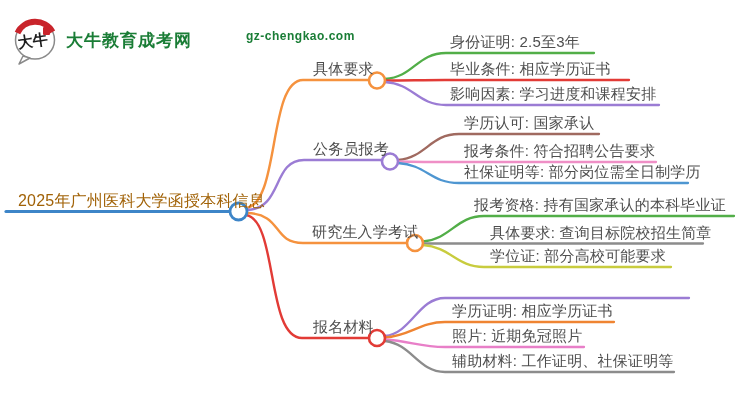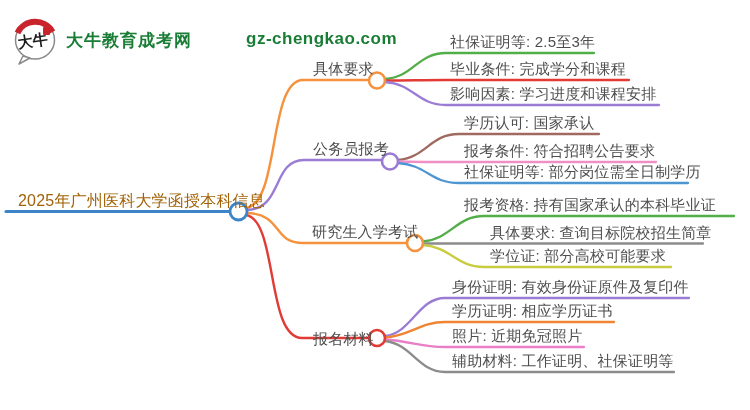--- a/index.html
+++ b/index.html
@@ -12,21 +12,21 @@
     position:absolute;white-space:nowrap;color:#4e4e4e;
     font-size:15px;line-height:20px;letter-spacing:0.2px;
   }
   .root-label{color:#a16207;font-size:16px;}
   .branch-label{color:#4d4d4d;}
   
   #logo{position:absolute;left:12px;top:16px;display:flex;align-items:center;gap:7px;}
   #logo-text{display:flex;flex-direction:row;gap:27px;}
   #logo-brand{font-size:17px;font-weight:bold;letter-spacing:1px;}
   #logo-divider{height:2px;margin:1px 0 1px 0;}
-  #logo-domain{font-size:17px;font-weight:bold;letter-spacing:0.5px;}
+  #logo-domain{font-size:12px;font-weight:bold;letter-spacing:0.5px;}
 </style>
 </head>
 <body>
 
 <div id="stage">
 
   <svg id="wires" viewBox="0 0 750 410">
     <g fill="none" stroke-linecap="round" stroke-width="2.4">
 
       <path d="M6,211.5 H229" stroke-width="3.2" stroke="#3d85c8"></path>
@@ -74,32 +74,31 @@
       <span id="logo-divider" style="background:#1a7d36"></span>
       <span id="logo-domain" style="color:#1a7d36">gz-chengkao.com</span>
     </div>
   </div>
 
   <div class="node-label root-label" style="left:18px;top:191px">2025年广州医科大学函授本科信息</div>
 
   <div class="node-label branch-label" style="left:313px;top:59px">具体要求</div>
   <div class="node-label branch-label" style="left:313px;top:139px">公务员报考</div>
   <div class="node-label branch-label" style="left:312px;top:222px">研究生入学考试</div>
-  <div class="node-label branch-label" style="left:313px;top:329px">报名材料</div>
+  <div class="node-label branch-label" style="left:313px;top:317px">报名材料</div>
 
-  <div class="node-label" style="left:450px;top:32px">社保证明等: 2.5至3年</div>
-  <div class="node-label" style="left:450px;top:59px">毕业条件: 完成学分和课程</div>
+  <div class="node-label" style="left:450px;top:32px">身份证明: 2.5至3年</div>
+  <div class="node-label" style="left:450px;top:59px">毕业条件: 相应学历证书</div>
   <div class="node-label" style="left:464px;top:113px">学历认可: 国家承认</div>
 
   <div class="node-label" style="left:450px;top:84px">影响因素: 学习进度和课程安排</div>
   <div class="node-label" style="left:464px;top:141px">报考条件: 符合招聘公告要求</div>
   <div class="node-label" style="left:464px;top:162px">社保证明等: 部分岗位需全日制学历</div>
 
-  <div class="node-label" style="left:464px;top:195px">报考资格: 持有国家承认的本科毕业证</div>
+  <div class="node-label" style="left:474px;top:195px">报考资格: 持有国家承认的本科毕业证</div>
   <div class="node-label" style="left:490px;top:246px">学位证: 部分高校可能要求</div>
   <div class="node-label" style="left:490px;top:223px">具体要求: 查询目标院校招生简章</div>
 
-  <div class="node-label" style="left:452px;top:277px">身份证明: 有效身份证原件及复印件</div>
   <div class="node-label" style="left:452px;top:301px">学历证明: 相应学历证书</div>
   <div class="node-label" style="left:452px;top:326px">照片: 近期免冠照片</div>
   <div class="node-label" style="left:452px;top:351px">辅助材料: 工作证明、社保证明等</div>
 
 </div>
 
 </body></html>

